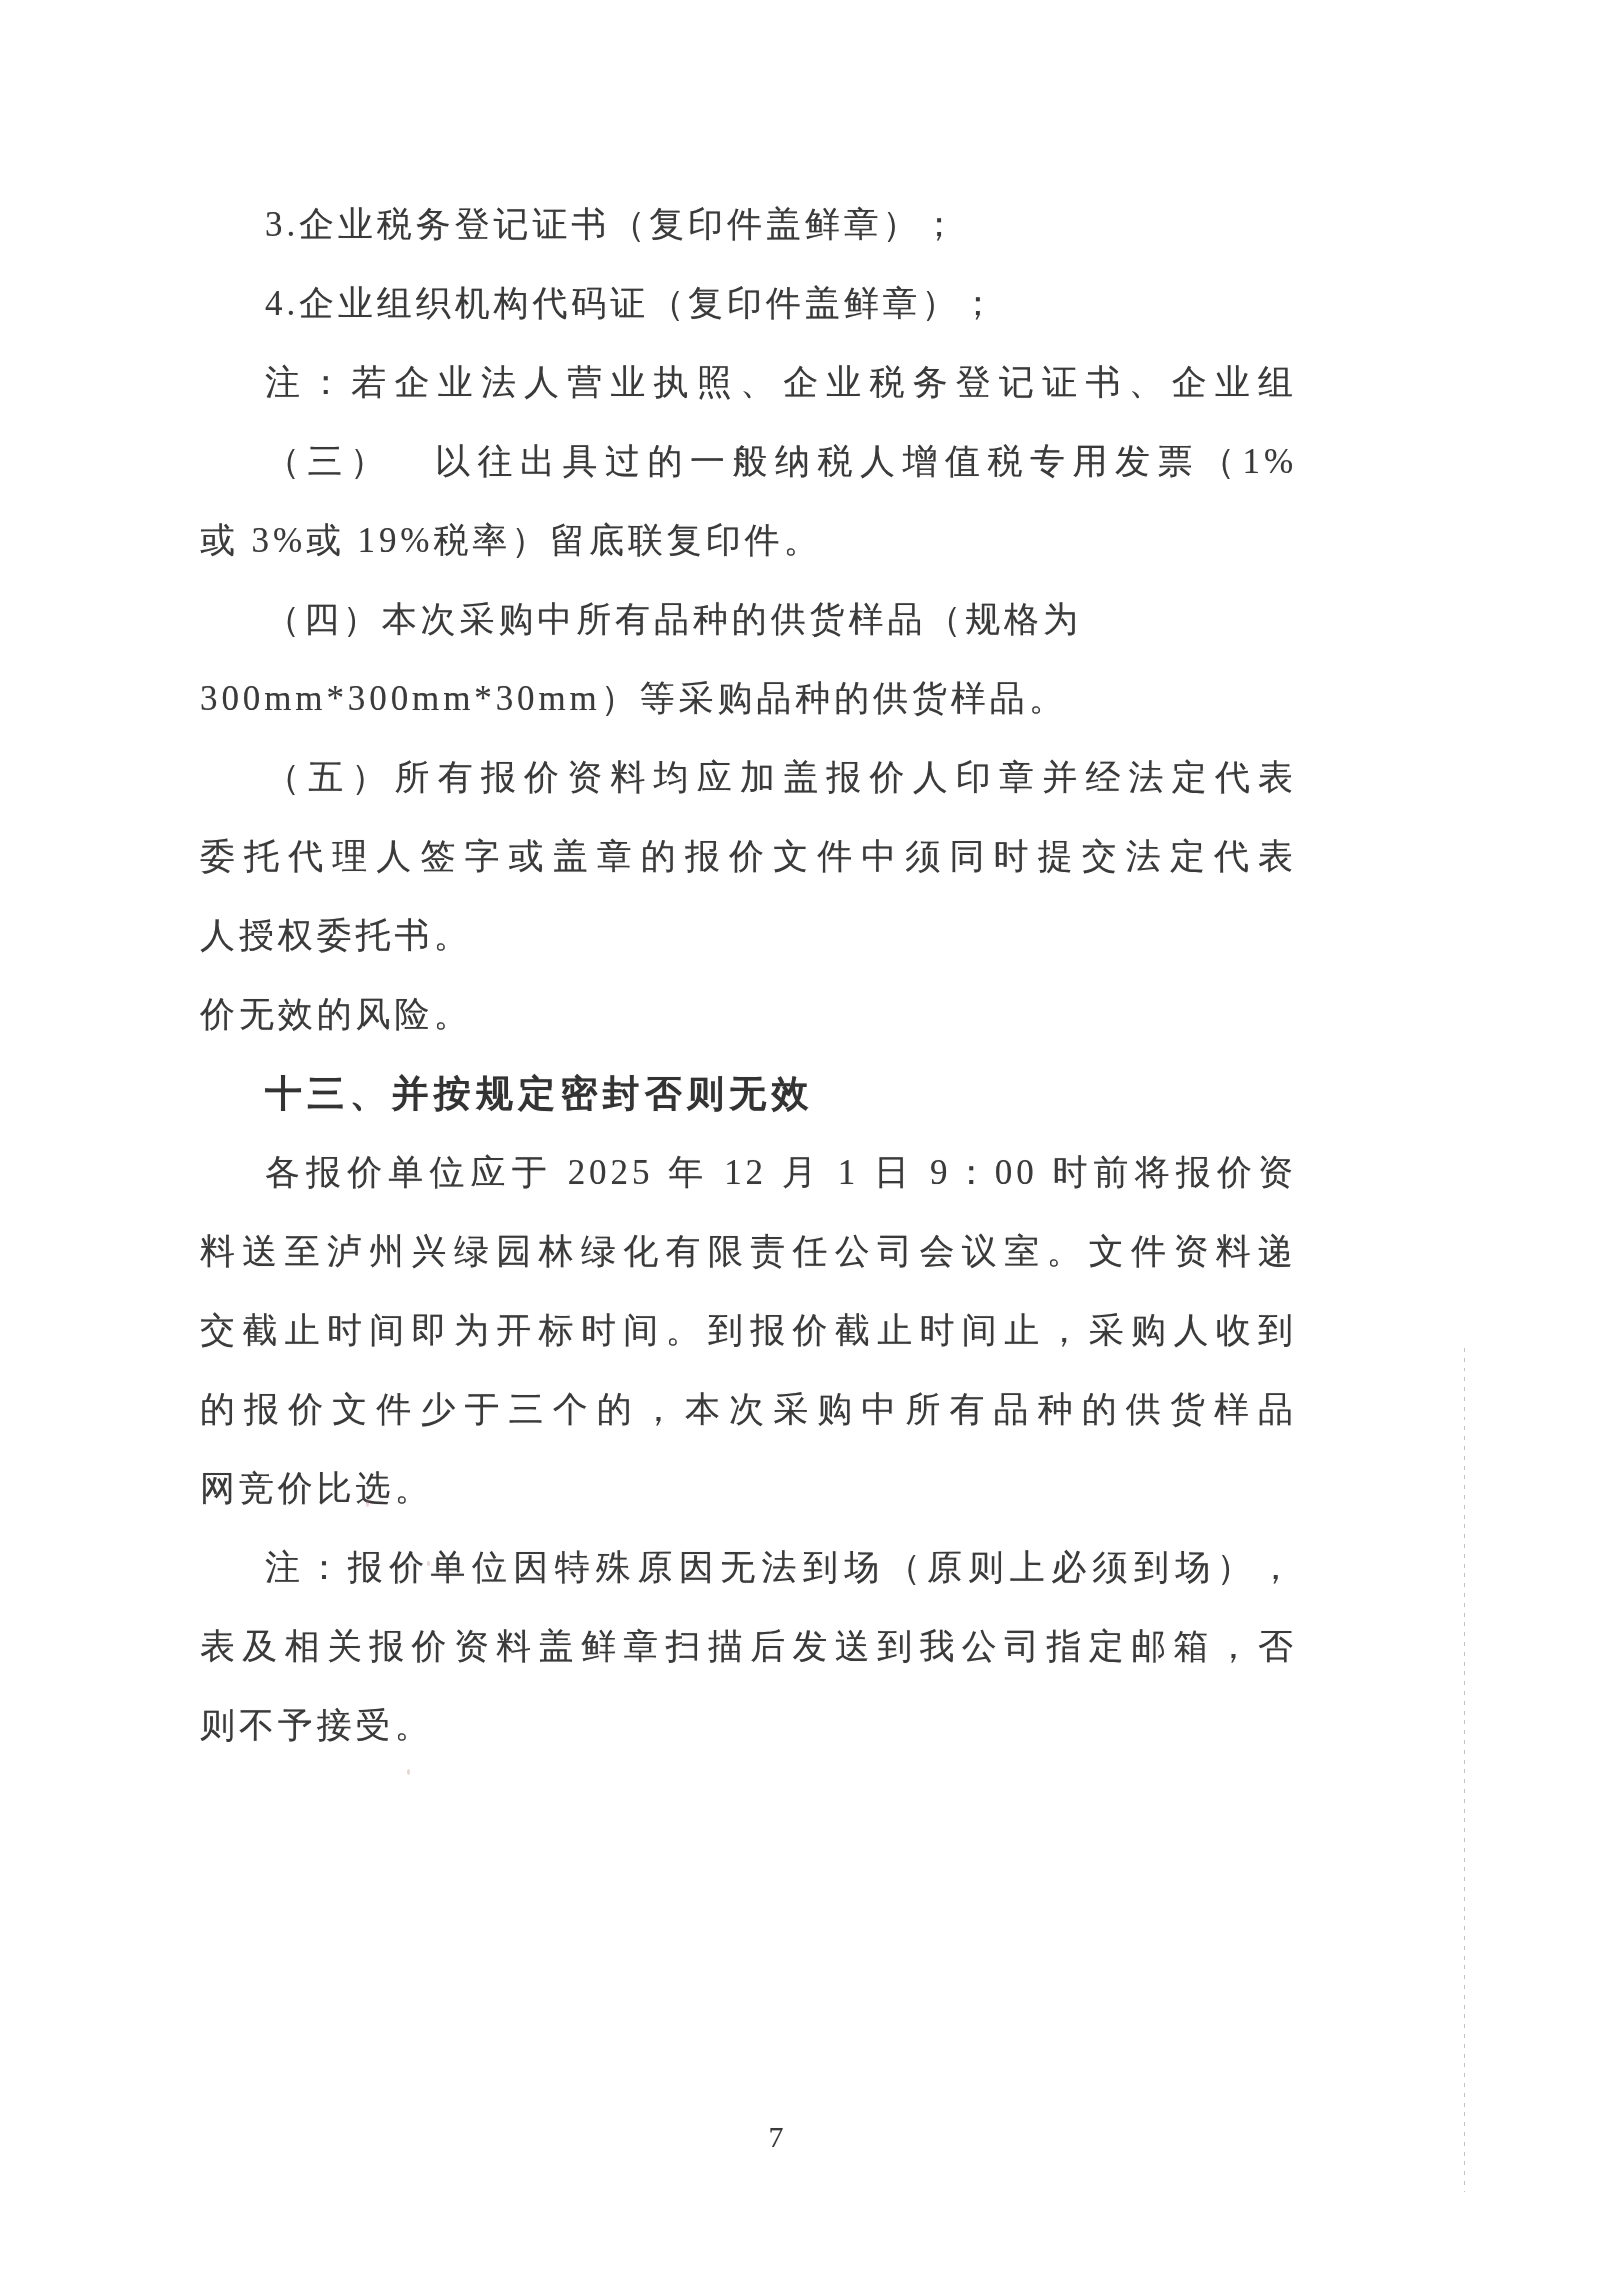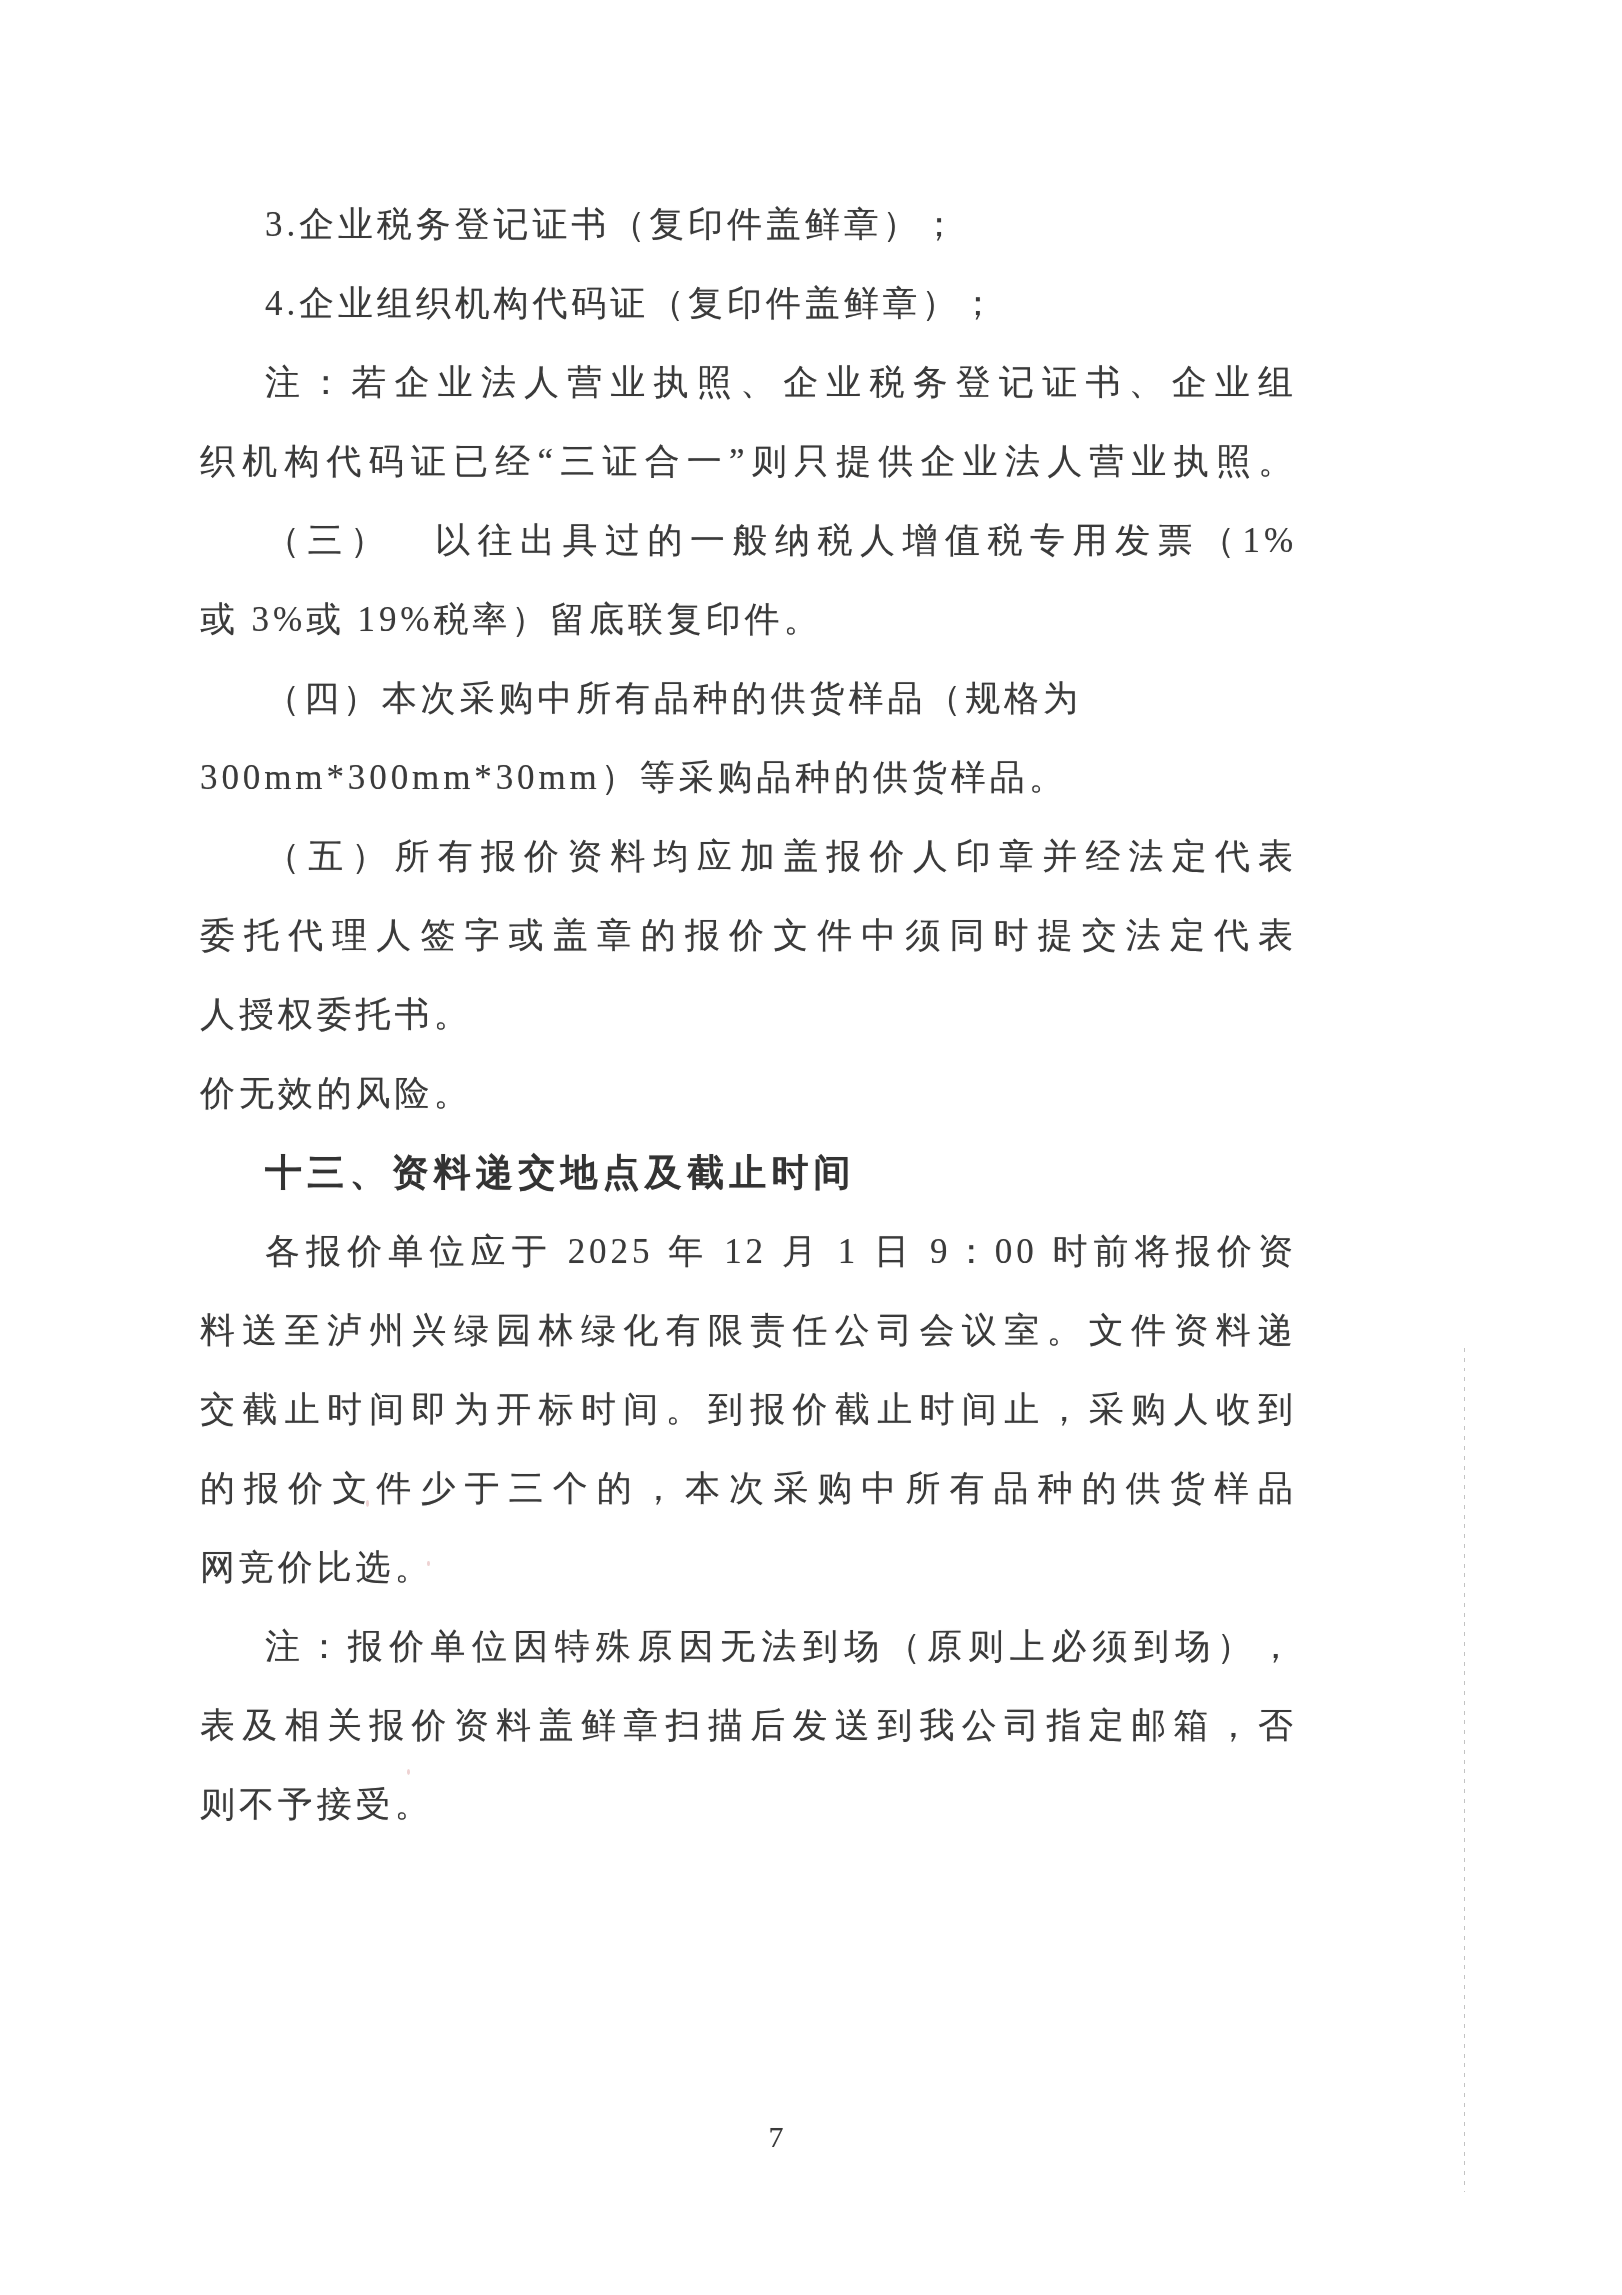--- a/index.html
+++ b/index.html
@@ -79,30 +79,29 @@
   .speck.s3 { left: 407px; top: 1769px; width: 3.3px; height: 5.9px; }
 </style>
 </head>
 <body>
 
 <div class="page">
   <div class="doc" id="doc-lines">
       <div class="line indent">3.企业税务登记证书（复印件盖鲜章）；</div>
       <div class="line indent">4.企业组织机构代码证（复印件盖鲜章）；</div>
       <div class="line indent justify">注：若企业法人营业执照、企业税务登记证书、企业组</div>
-      <div class="line justify">织机构代码证已经“三证合一”则只提供企业法人营业执照。</div>
       <div class="line indent justify">（三）　以往出具过的一般纳税人增值税专用发票（1%</div>
       <div class="line">或 3%或 19%税率）留底联复印件。</div>
       <div class="line indent">（四）本次采购中所有品种的供货样品（规格为</div>
       <div class="line">300mm*300mm*30mm）等采购品种的供货样品。</div>
       <div class="line indent justify">（五）所有报价资料均应加盖报价人印章并经法定代表</div>
       <div class="line justify">委托代理人签字或盖章的报价文件中须同时提交法定代表</div>
       <div class="line">人授权委托书。</div>
       <div class="line">价无效的风险。</div>
-      <div class="line indent bold">十三、资料递交地点及截止时间</div>
+      <div class="line indent bold">十三、并按规定密封否则无效</div>
       <div class="line indent justify">各报价单位应于 2025 年 12 月 1 日 9：00 时前将报价资</div>
       <div class="line justify">料送至泸州兴绿园林绿化有限责任公司会议室。文件资料递</div>
       <div class="line justify">交截止时间即为开标时间。到报价截止时间止，采购人收到</div>
       <div class="line justify">的报价文件少于三个的，本次采购中所有品种的供货样品</div>
       <div class="line">网竞价比选。</div>
       <div class="line indent justify">注：报价单位因特殊原因无法到场（原则上必须到场），</div>
       <div class="line justify">表及相关报价资料盖鲜章扫描后发送到我公司指定邮箱，否</div>
       <div class="line">则不予接受。</div>
     </div>
   <div class="pagenum">7</div>

